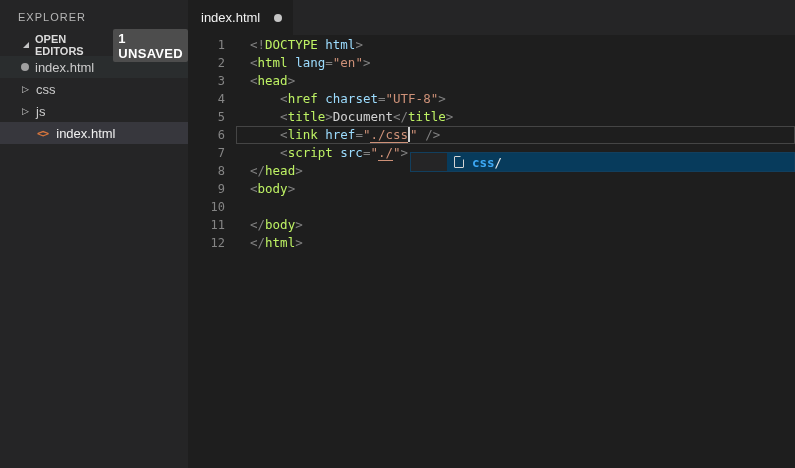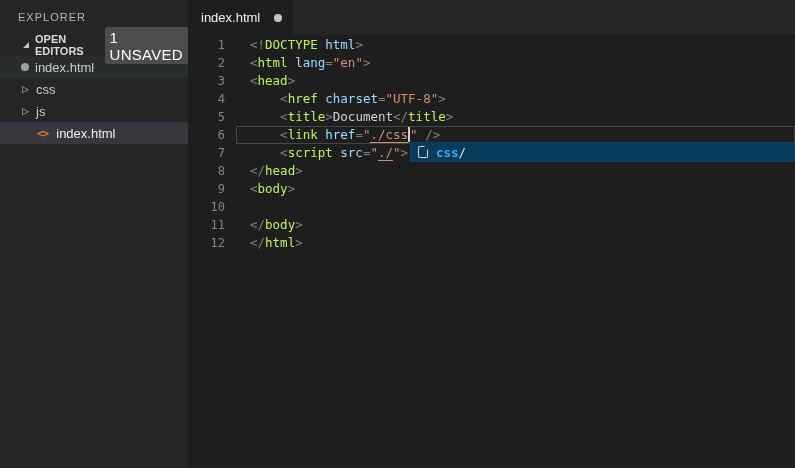--- a/index.html
+++ b/index.html
@@ -20,21 +20,21 @@
     height:22px; display:flex; align-items:center;
     padding-left:23px; font-size:11px; font-weight:bold; color:#dcdcdc;
     cursor:default;
   }
   .twisty-open {
     width:0; height:0; margin-right:6px;
     border-left:6px solid transparent; border-bottom:6px solid #c5c5c5;
   }
   .badge {
     margin-left:9px; padding:2px 5px 1px 5px; border-radius:2px;
-    background:#4d4d4d; color:#ffffff; font-size:15px; font-weight:normal;
+    background:#4d4d4d; color:#ffffff; font-size:13px; font-weight:bold;
     letter-spacing:.3px;
   }
   .sb-row { height:22px; display:flex; align-items:center; font-size:13px; color:#cccccc; }
   .open-editor-row { padding-left:21px; background:#2a2d2e; }
   .dirty-dot {
     width:8px; height:8px; border-radius:50%; background:#a0a0a0;
     margin-right:6px; flex-shrink:0;
   }
   .tree-folder { padding-left:22px; }
   .chev { width:12px; font-size:9px; color:#cfcfcf; margin-right:2px; }
@@ -73,22 +73,22 @@
   .tk-str { color:#ce9178; }
   .tk-stru { color:#ce9178; border-bottom:1px solid #ce9178; }
   .tk-txt { color:#d4d4d4; }
   .cursor {
     display:inline-block; width:2px; height:15px; background:#d0d0d0;
     vertical-align:middle; margin-top:-2px;
   }
 
   
   .suggest-widget {
-    position:absolute; top:107px; left:222px; right:0; height:20px;
-    background:#252526; border:1px solid #123f5e;
+    position:absolute; top:117px; left:222px; right:0; height:20px;
+    background:#252526; border:1px solid #123f5e;padding-left:36px;
   }
   .suggest-item {
     height:100%; display:flex; align-items:center; gap:8px; padding-left:7px;
     background:#073b5c; font-size:12.5px; cursor:default;
   }
   .file-icon {
     position:relative; width:10px; height:12px; flex-shrink:0;
     border:1px solid #d4d4d4; border-radius:1px; background:transparent;
   }
   .file-icon::before {

